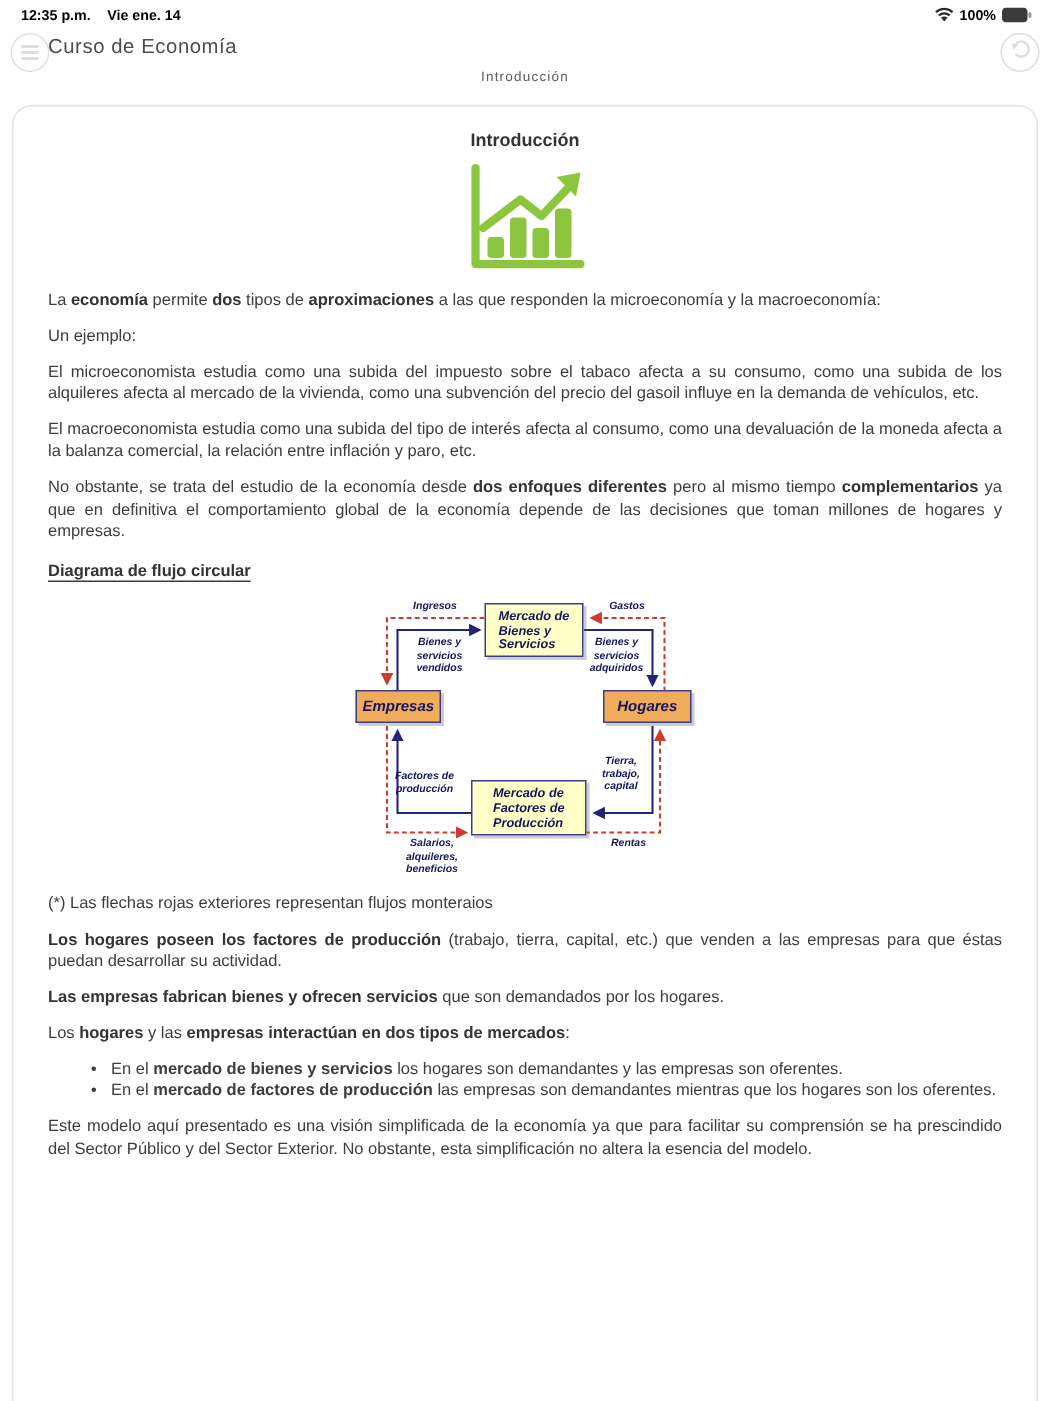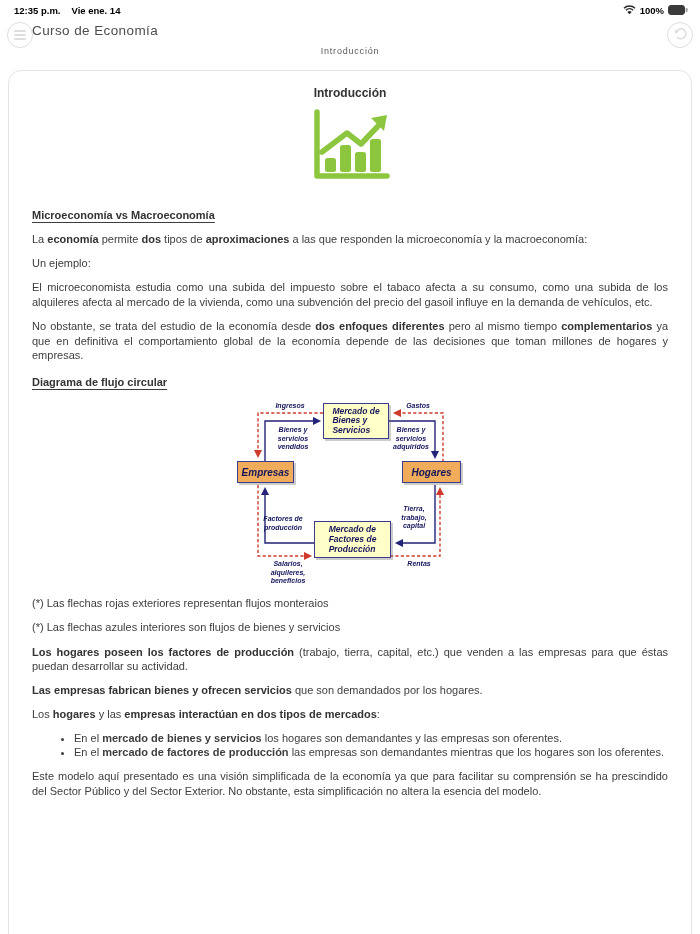--- a/index.html
+++ b/index.html
@@ -131,24 +131,24 @@
         <path d="M8 3 V67 H78" fill="none" stroke="var(--accent_green)" stroke-width="5.5" stroke-linecap="round" stroke-linejoin="round"></path>
         <rect x="16" y="49" width="11" height="14" rx="2.5" fill="var(--accent_green)"></rect>
         <rect x="31" y="36" width="11" height="27" rx="2.5" fill="var(--accent_green)"></rect>
         <rect x="46" y="43" width="11" height="20" rx="2.5" fill="var(--accent_green)"></rect>
         <rect x="61" y="30" width="11" height="33" rx="2.5" fill="var(--accent_green)"></rect>
         <path d="M13 43 L38 24 L52 35 L70 16" fill="none" stroke="var(--accent_green)" stroke-width="5.5" stroke-linecap="round" stroke-linejoin="round"></path>
         <polygon points="62,9 78,6 75,22" fill="var(--accent_green)"></polygon>
       </svg>
     </div>
 
-    <p class="para heading"><b>Microeconomía vs Macroeconomía</b></p>
     <p class="para"><span>La </span><b>economía</b><span> permite </span><b>dos</b><span> tipos de </span><b>aproximaciones</b><span> a las que responden la microeconomía y la macroeconomía:</span></p>
     <p class="para"><span>Un ejemplo:</span></p>
     <p class="para just"><span>El microeconomista estudia como una subida del impuesto sobre el tabaco afecta a su consumo, como una subida de los alquileres afecta al mercado de la vivienda, como una subvención del precio del gasoil influye en la demanda de vehículos, etc.</span></p>
+    <p class="para just"><span>El macroeconomista estudia como una subida del tipo de interés afecta al consumo, como una devaluación de la moneda afecta a la balanza comercial, la relación entre inflación y paro, etc.</span></p>
     <p class="para just"><span>No obstante, se trata del estudio de la economía desde </span><b>dos enfoques diferentes</b><span> pero al mismo tiempo </span><b>complementarios</b><span> ya que en definitiva el comportamiento global de la economía depende de las decisiones que toman millones de hogares y empresas.</span></p>
     <p class="para heading2"><b>Diagrama de flujo circular</b></p>
 
     <div class="diagram">
       <svg class="arrows" viewBox="0 0 226 184">
         <defs>
           <marker id="mR" markerWidth="7" markerHeight="7" refX="4.5" refY="3" orient="auto">
             <path d="M0,0 L6,3 L0,6 Z" fill="var(--red)"></path>
           </marker>
           <marker id="mB" markerWidth="7" markerHeight="7" refX="4.5" refY="3" orient="auto">
@@ -186,21 +186,20 @@
       <div class="dlabel" style="left:177px;top:103px;">Tierra,
 trabajo,
 capital</div>
       <div class="dlabel" style="left:51px;top:158px;">Salarios,
 alquileres,
 beneficios</div>
       <div class="dlabel" style="left:182px;top:158px;">Rentas</div>
     </div>
 
     <p class="para"><span>(*) Las flechas rojas exteriores representan flujos monteraios</span></p>
-    <p class="para"><span>(*) Las flechas azules interiores son flujos de bienes y servicios</span></p>
     <p class="para just"><b>Los hogares poseen los factores de producción</b><span> (trabajo, tierra, capital, etc.) que venden a las empresas para que éstas puedan desarrollar su actividad.</span></p>
     <p class="para"><b>Las empresas fabrican bienes y ofrecen servicios</b><span> que son demandados por los hogares.</span></p>
     <p class="para"><span>Los </span><b>hogares</b><span> y las </span><b>empresas interactúan en dos tipos de mercados</b><span>:</span></p>
 
     <ul class="bullets">
       <li><span>En el </span><b>mercado de bienes y servicios</b><span> los hogares son demandantes y las empresas son oferentes.</span></li>
       <li><span>En el </span><b>mercado de factores de producción</b><span> las empresas son demandantes mientras que los hogares son los oferentes.</span></li>
     </ul>
 
     <p class="para just p-last">

